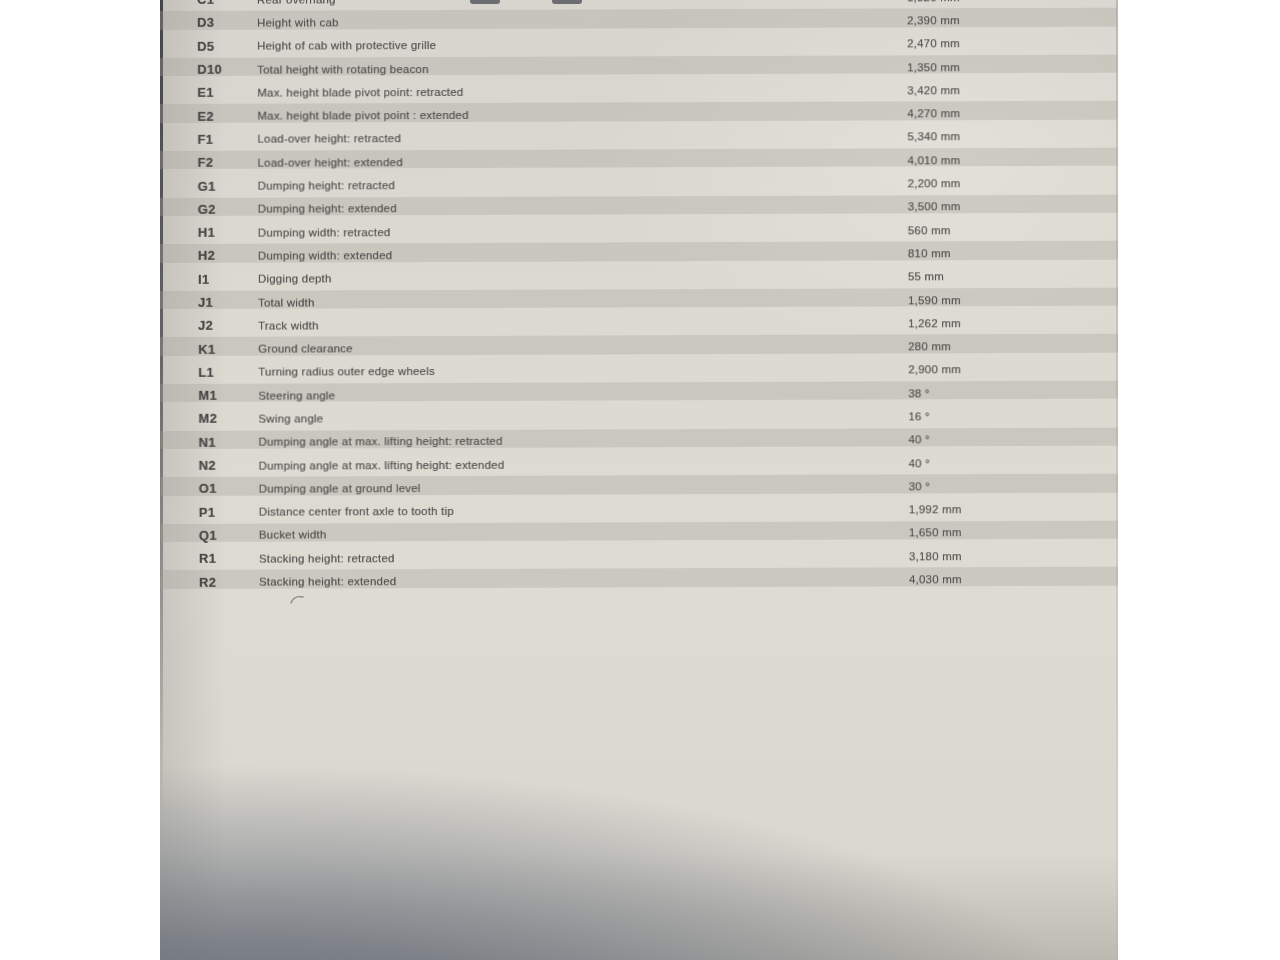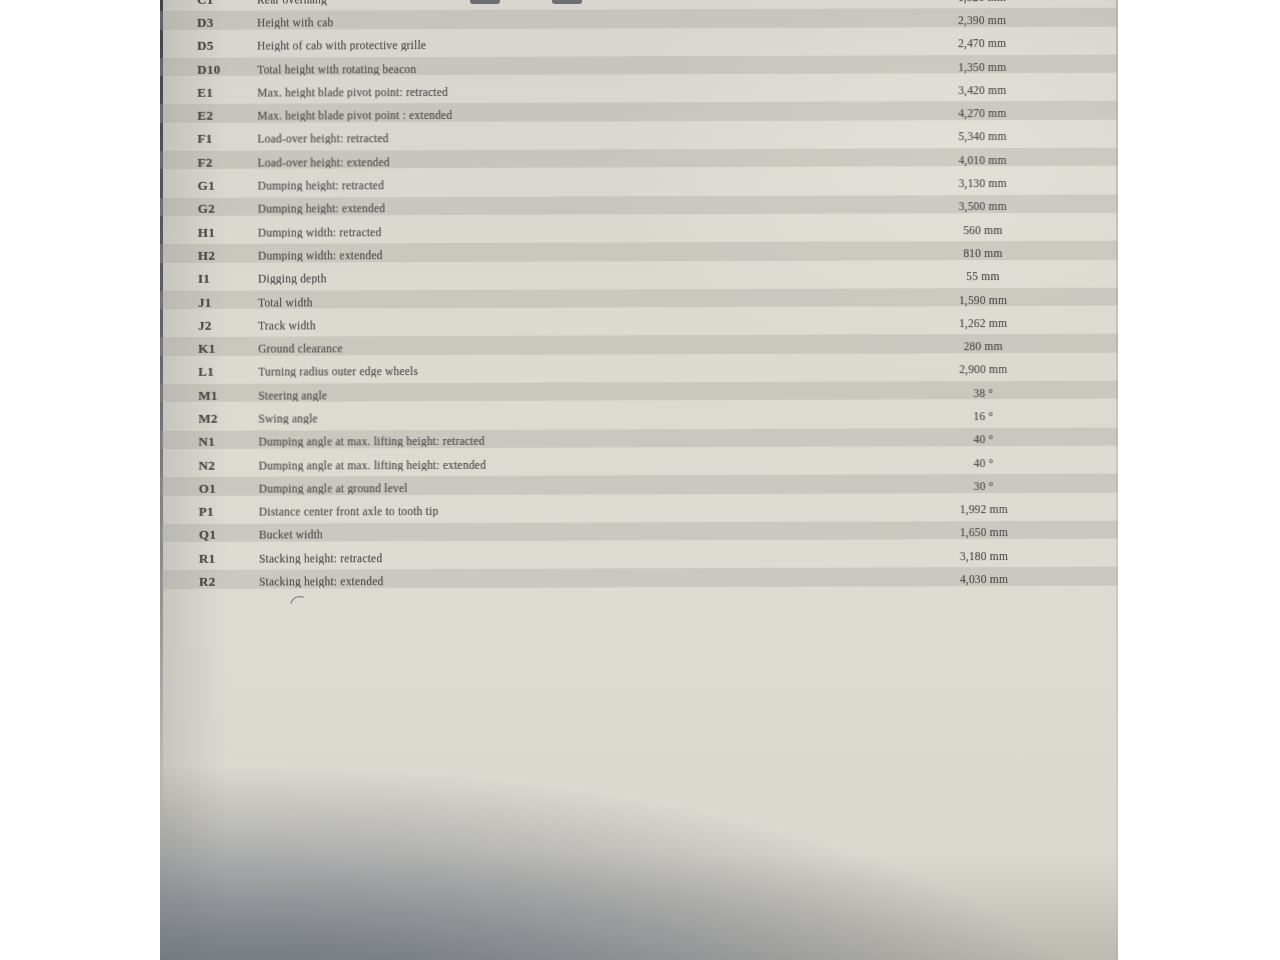--- a/index.html
+++ b/index.html
@@ -10,21 +10,20 @@
     overflow: hidden;
     background: #ffffff;
     font-family: "Liberation Sans", sans-serif;
   }
 
   .stage {
     position: relative;
     width: 1280px;
     height: 754px;
     background: #ffffff;
-    font-family: Liberation Serif, serif;
   }
 
   
   .paper {
     position: absolute;
     left: 160px;
     top: 0;
     width: 958px;
     height: 960px;
     background-color: #dcd9d1;
@@ -113,21 +112,21 @@
     font-size: 11.5px;
     letter-spacing: 0.2px;
     text-shadow: 0 0 0.5px rgba(78,78,76,0.45);
     white-space: nowrap;
     overflow: hidden;
   }
   .cell-value {
     flex: 0 0 auto;
     width: 150px;
     padding-right: 60px;
-    text-align: center;
+    text-align: left;
     font-size: 11.5px;
     letter-spacing: 0.2px;
     text-shadow: 0 0 0.5px rgba(78,78,76,0.45);
     white-space: nowrap;
   }
 </style>
 </head>
 <body>
 
 <div class="stage">
@@ -184,21 +183,21 @@
 
   <div class="spec-row banded">
     <span class="cell-code">F2</span>
     <span class="cell-label">Load-over height: extended</span>
     <span class="cell-value">4,010 mm</span>
   </div>
 
   <div class="spec-row">
     <span class="cell-code">G1</span>
     <span class="cell-label">Dumping height: retracted</span>
-    <span class="cell-value">3,130 mm</span>
+    <span class="cell-value">2,200 mm</span>
   </div>
 
   <div class="spec-row banded">
     <span class="cell-code">G2</span>
     <span class="cell-label">Dumping height: extended</span>
     <span class="cell-value">3,500 mm</span>
   </div>
 
   <div class="spec-row">
     <span class="cell-code">H1</span>

